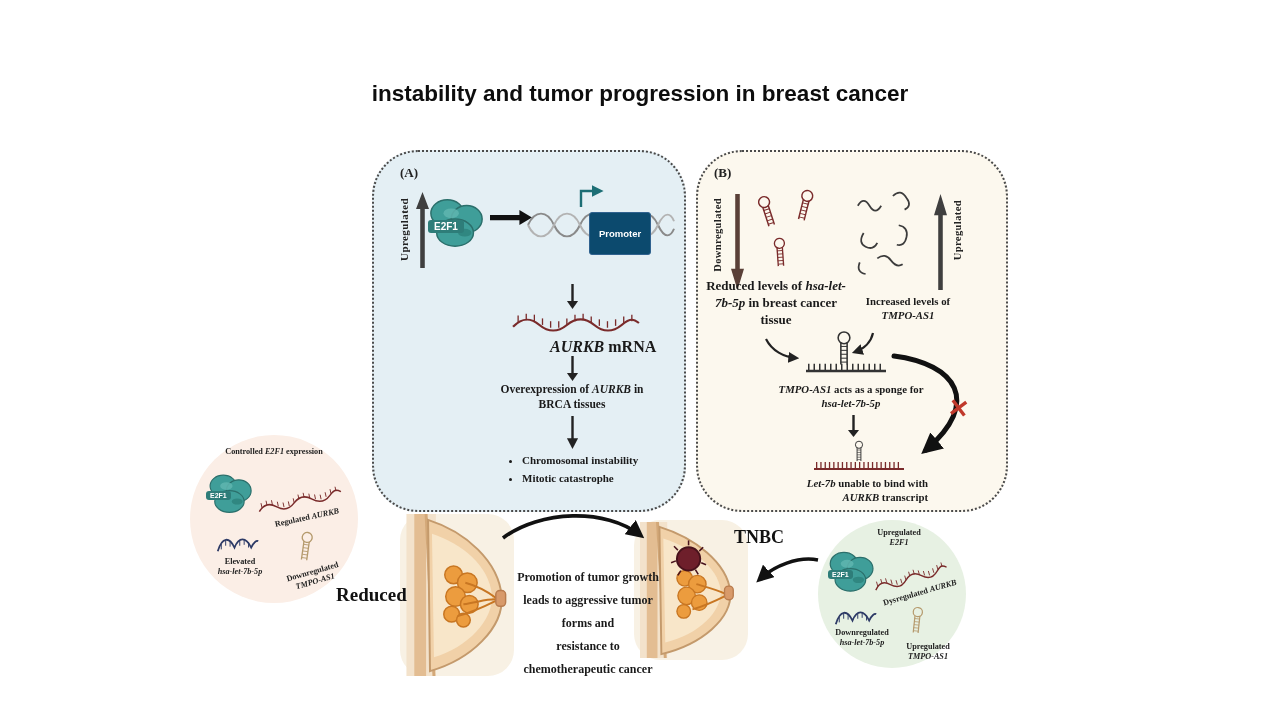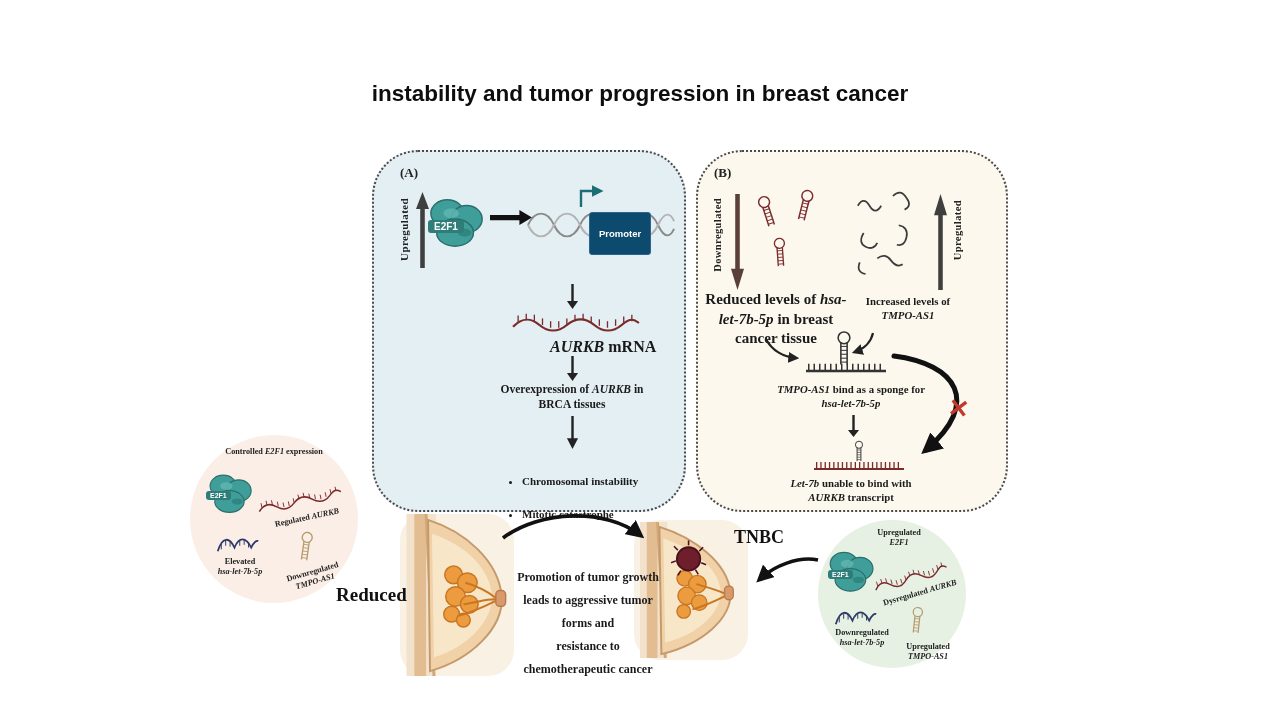--- a/index.html
+++ b/index.html
@@ -34,41 +34,41 @@
                   font-family:"Liberation Sans",sans-serif; font-weight:700; font-size:9.5px; padding:15px 9px; border-radius:3px;margin-left:23px; }
   .pa-induction { position:absolute; left:133px; top:100px; width:130px; font-size:11.5px; }
   .flow-arrow { position:absolute; width:13px; color:#222; }
   .pa-arrow1 { left:192px; top:132px; height:25px; }
   .pa-mrna { position:absolute; left:136px; top:158px; width:132px; height:28px; color:#7a2b2b; }
   .pa-mrna-label { position:absolute; left:176px; top:186px; font-size:16px; font-weight:700; }
   .pa-arrow2 { left:192px; top:204px; height:25px; }
   .pa-overexp { position:absolute; left:120px; top:230px; width:156px; font-size:11.5px; }
   .pa-arrow3 { left:192px; top:264px; height:33px; }
   .pa-bullets { position:absolute; left:148px; top:302px; width:170px; font-size:11px; font-weight:700; }
-  .pa-bullets li { margin-bottom:6px;margin-top:21px; }
+  .pa-bullets li { margin-bottom:6px; }
 
   
   .pb-vdown-text { left:14px; top:46px; font-size:10.5px; }
   .pb-vdown-arrow { position:absolute; left:33px; top:42px; width:13px; height:96px; color:#5a4038; transform:rotate(180deg); }
   .hp { position:absolute; }
   .pb-hp1 { left:56px; top:42px; width:26px; height:34px; color:#7a2b2b; transform:rotate(-18deg); }
   .pb-hp2 { left:94px; top:36px; width:26px; height:34px; color:#7a2b2b; transform:rotate(14deg); }
   .pb-hp3 { left:70px; top:84px; width:24px; height:32px; color:#7a2b2b; transform:rotate(-4deg); }
   .pb-doodles { position:absolute; left:152px; top:34px; width:78px; height:98px; color:#3c3c3c; }
   .pb-vup-arrow { position:absolute; left:236px; top:42px; width:13px; height:96px; color:#3f3f3f; }
   .pb-vup-text { left:254px; top:48px; font-size:10.5px; }
-  .pb-reduced { position:absolute; left:4px; top:138px; width:148px; font-size:15px; }
+  .pb-reduced { position:absolute; left:4px; top:126px; width:148px; font-size:13px; }
   .pb-increased { position:absolute; left:156px; top:142px; width:108px; font-size:10.8px; }
   .pb-carrow1 { position:absolute; left:64px; top:184px; width:42px; height:26px; }
   .pb-carrow2 { position:absolute; left:149px; top:178px; width:30px; height:26px; }
   .pb-sponge { position:absolute; left:104px; top:178px; width:88px; height:48px; }
   .pb-sponge-text { position:absolute; left:78px; top:230px; width:150px; font-size:10.8px; }
   .pb-darrow { left:149px; top:263px; height:22px; }
   .pb-transcript { position:absolute; left:113px; top:288px; width:96px; height:34px; }
-  .pb-unable { position:absolute; left:76px; top:324px; width:154px; font-size:10.8px; }
+  .pb-unable { position:absolute; left:76px; top:324px; width:154px; font-size:10.8px;text-align:right; }
   .pb-bigarrow { position:absolute; left:188px; top:198px; width:104px; height:112px; }
   .pb-redx { position:absolute; left:250px; top:242px; font-family:"Liberation Sans",sans-serif; font-weight:700; font-size:25px; color:#c0392b; transform:rotate(8deg); }
 
   
   .circle { position:absolute; border-radius:50%; }
   .circle-normal { left:190px; top:435px; width:168px; height:168px; background:#fbeee6; }
   .circle-tnbc { left:818px; top:520px; width:148px; height:148px; background:#e7f1e3; }
   .small-caption { position:absolute; font-weight:700; font-size:8.2px; text-align:center; color:#222; line-height:1.25; }
   .sm-e2f1-tag { font-size:7px; padding:1px 4px; }
 
@@ -311,21 +311,21 @@
 
     <svg class="pb-sponge" viewBox="0 0 88 48">
       <g style="color:#333">
           <use href="#sym-hairpin" x="27" y="0" width="30" height="36"></use>
         </g>
       <line x1="6" y1="37" x2="82" y2="37" stroke="#333" stroke-width="6.5" stroke-dasharray="1.5 4"></line>
       <line x1="4" y1="41" x2="84" y2="41" stroke="#333" stroke-width="2.4"></line>
     </svg>
 
     <div class="ctext pb-sponge-text">
-      <i>TMPO-AS1</i><span> bind as a sponge for </span><i>hsa-let-7b-5p</i>
+      <i>TMPO-AS1</i><span> acts as a sponge for </span><i>hsa-let-7b-5p</i>
     </div>
 
     <svg class="flow-arrow pb-darrow" viewBox="0 0 14 34" preserveAspectRatio="none">
         <use href="#sym-thinarrow"></use>
       </svg>
 
     <svg class="pb-transcript" viewBox="0 0 96 34">
       <g style="color:#333">
           <use href="#sym-hairpin" x="39" y="0" width="18" height="22"></use>
         </g>

